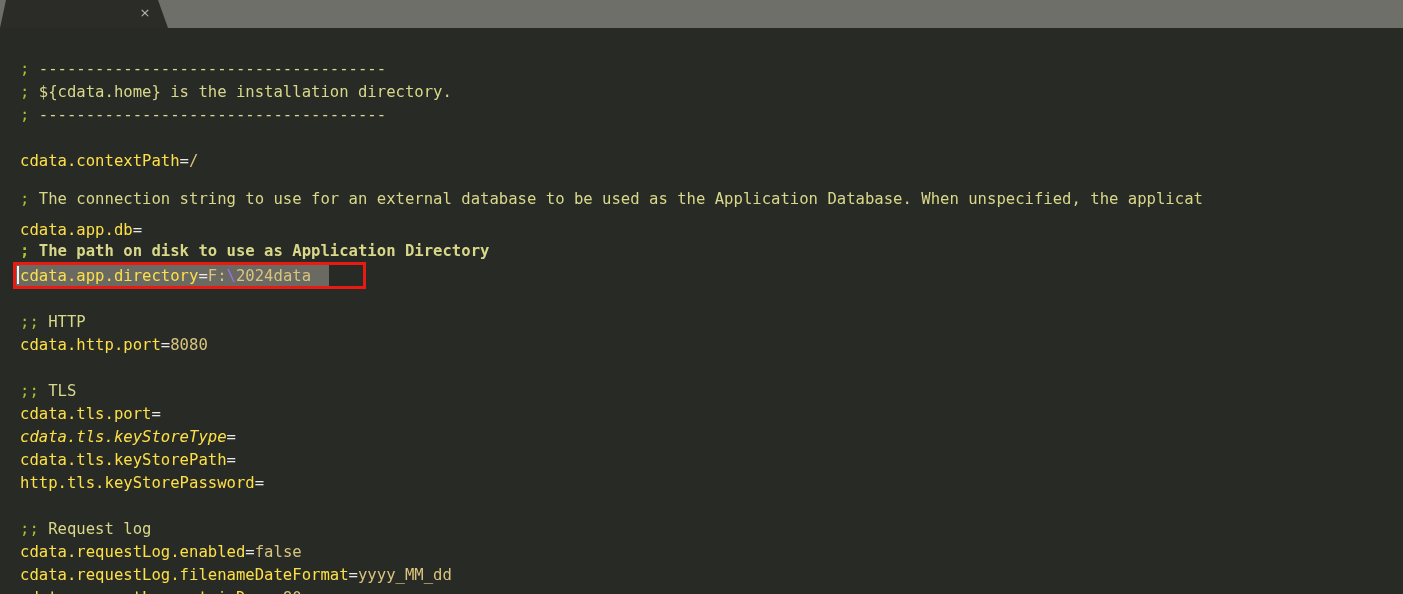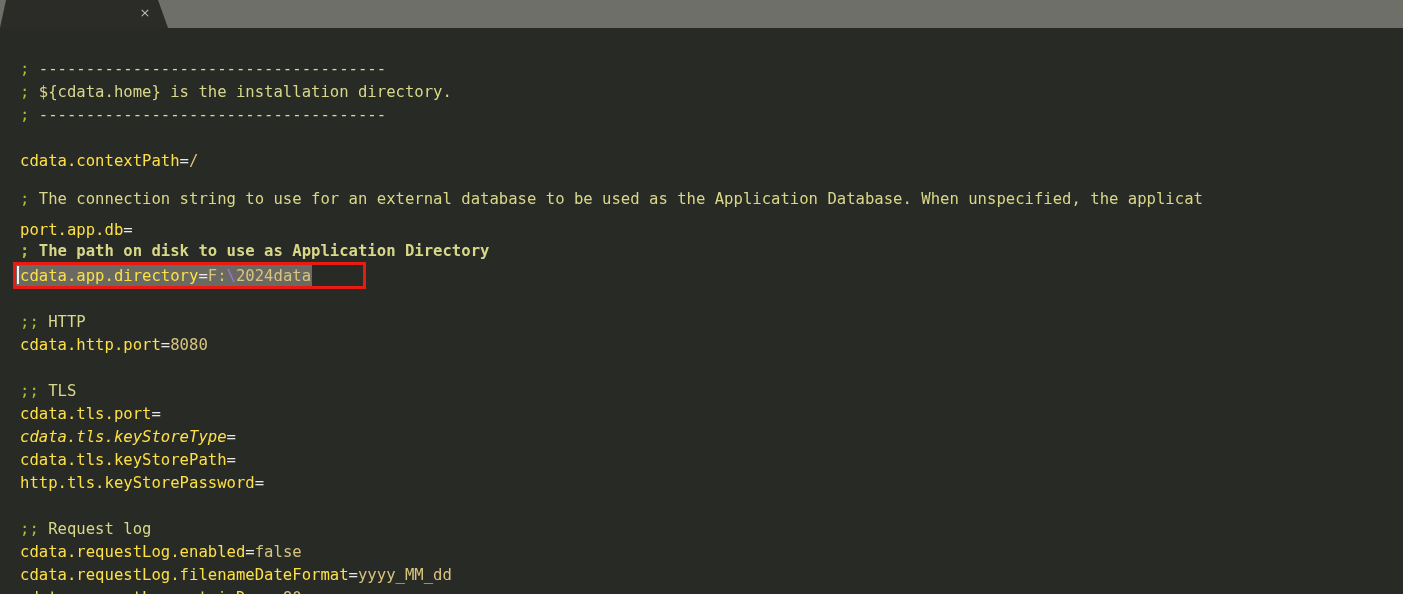--- a/index.html
+++ b/index.html
@@ -85,21 +85,21 @@
   .semi { color: #a6c62e; }      
   .key  { color: #fde047; }      
   .eq   { color: #e8e8e8; }      
   .val  { color: #d9c47e; }      
   .esc  { color: #9b6ef3; }      
 
   
   #sel-line {
     background: #6a6a62;
     padding-left: 3px;
-    padding-right: 1px;
+    padding-right: 18px;
     box-sizing: border-box;
   }
   #caret {
     display: inline-block;
     width: 2px;
     height: 18px;
     background: #f2f2f2;
     vertical-align: -3px;
     margin-right: 1px;
   }
@@ -125,21 +125,21 @@
   <span id="tab-close">×</span>
 </div>
 
 <div id="editor">
   <div id="lines-host">
       <div class="line" style="top: 30px;"><span class="semi">;</span><span class="cm"> -------------------------------------</span></div>
       <div class="line" style="top: 53px;"><span class="semi">;</span><span class="cm"> ${cdata.home} is the installation directory.</span></div>
       <div class="line" style="top: 76px;"><span class="semi">;</span><span class="cm"> -------------------------------------</span></div>
       <div class="line" style="top: 122px;"><span class="key">cdata.contextPath</span><span class="eq">=</span><span class="val">/</span></div>
       <div class="line" style="top: 160px;"><span class="semi">;</span><span class="cm"> The connection string to use for an external database to be used as the Application Database. When unspecified, the applicat</span></div>
-      <div class="line" style="top: 191px;"><span class="key">port.app.db</span><span class="eq">=</span><span class="val"></span></div>
+      <div class="line" style="top: 191px;"><span class="key">cdata.app.db</span><span class="eq">=</span><span class="val"></span></div>
       <div class="line" style="top: 212px; font-weight: bold;"><span class="semi">;</span><span class="cm"> The path on disk to use as Application Directory</span></div>
       <div class="line" id="sel-line" style="top: 237px; left: 14px;"><span id="caret"></span><span class="key">cdata.app.directory</span><span class="eq">=</span><span class="val">F:</span><span class="esc">\</span><span class="val">2024data</span></div>
       <div class="line" style="top: 283px;"><span class="semi">;;</span><span class="cm"> HTTP</span></div>
       <div class="line" style="top: 306px;"><span class="key">cdata.http.port</span><span class="eq">=</span><span class="val">8080</span></div>
       <div class="line" style="top: 352px;"><span class="semi">;;</span><span class="cm"> TLS</span></div>
       <div class="line" style="top: 375px;"><span class="key">cdata.tls.port</span><span class="eq">=</span><span class="val"></span></div>
       <div class="line" style="top: 398px; font-style: italic;"><span class="key">cdata.tls.keyStoreType</span><span class="eq">=</span><span class="val"></span></div>
       <div class="line" style="top: 421px;"><span class="key">cdata.tls.keyStorePath</span><span class="eq">=</span><span class="val"></span></div>
       <div class="line" style="top: 444px;"><span class="key">http.tls.keyStorePassword</span><span class="eq">=</span><span class="val"></span></div>
       <div class="line" style="top: 490px;"><span class="semi">;;</span><span class="cm"> Request log</span></div>

